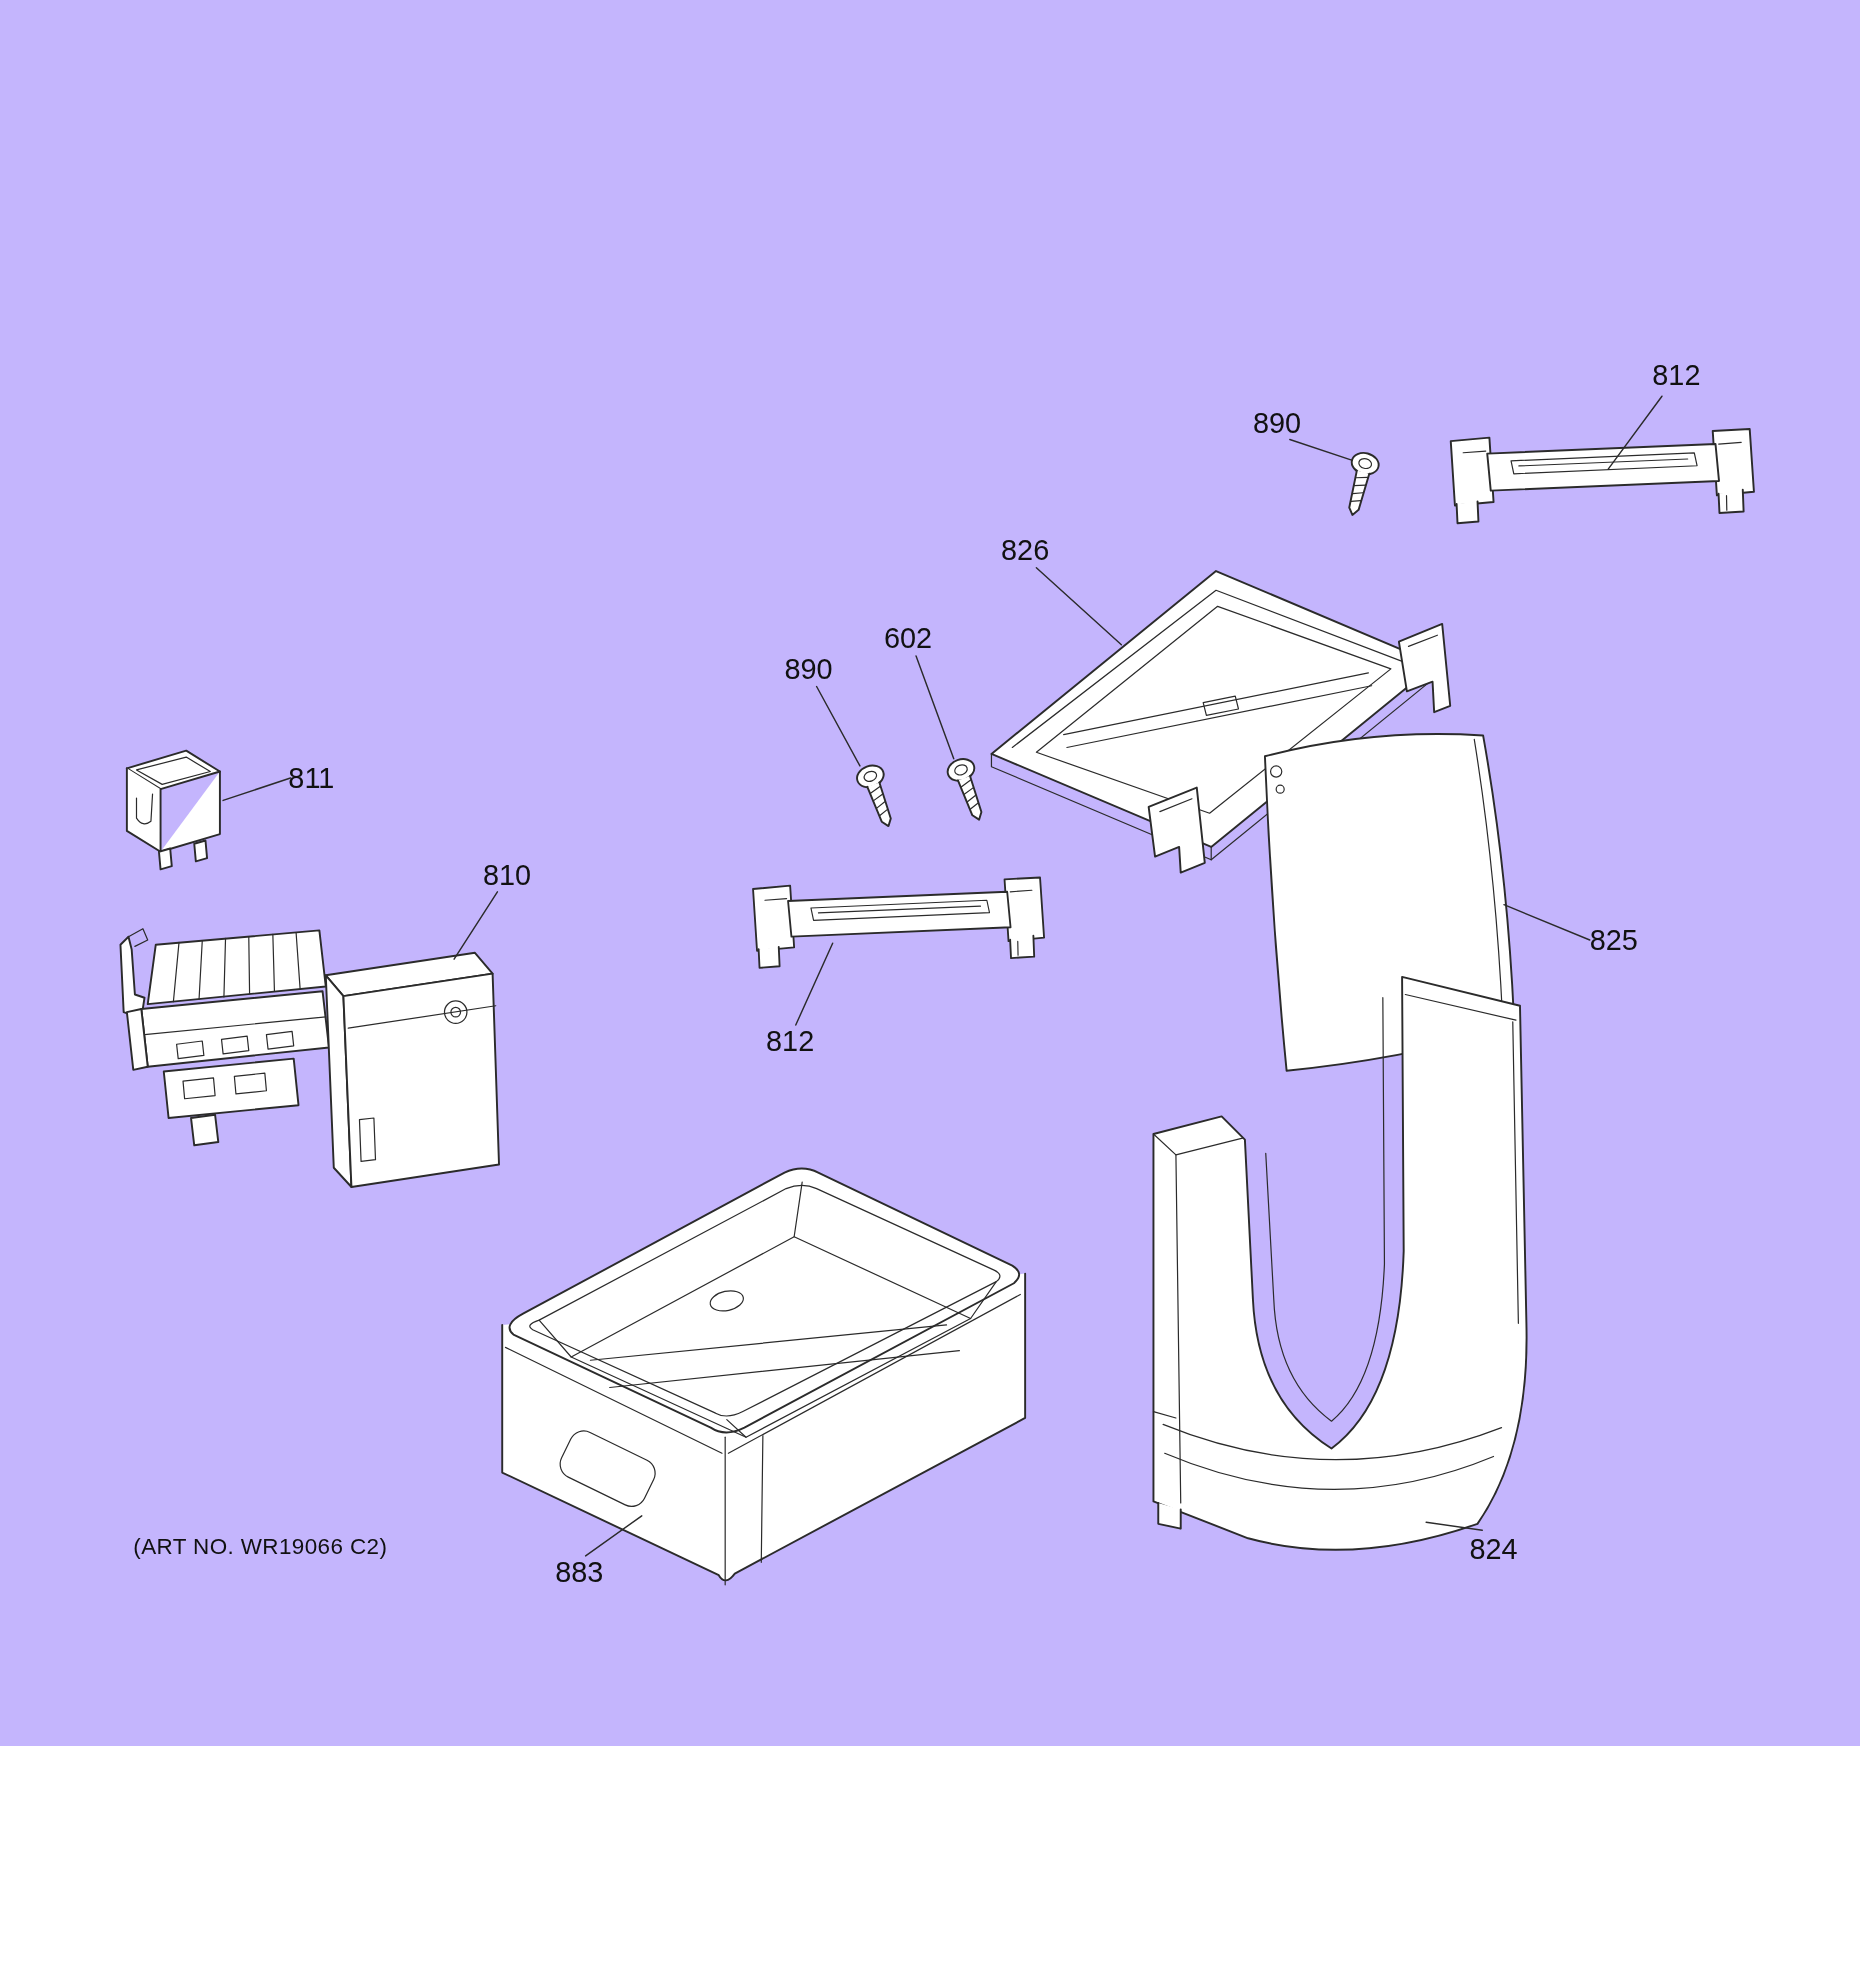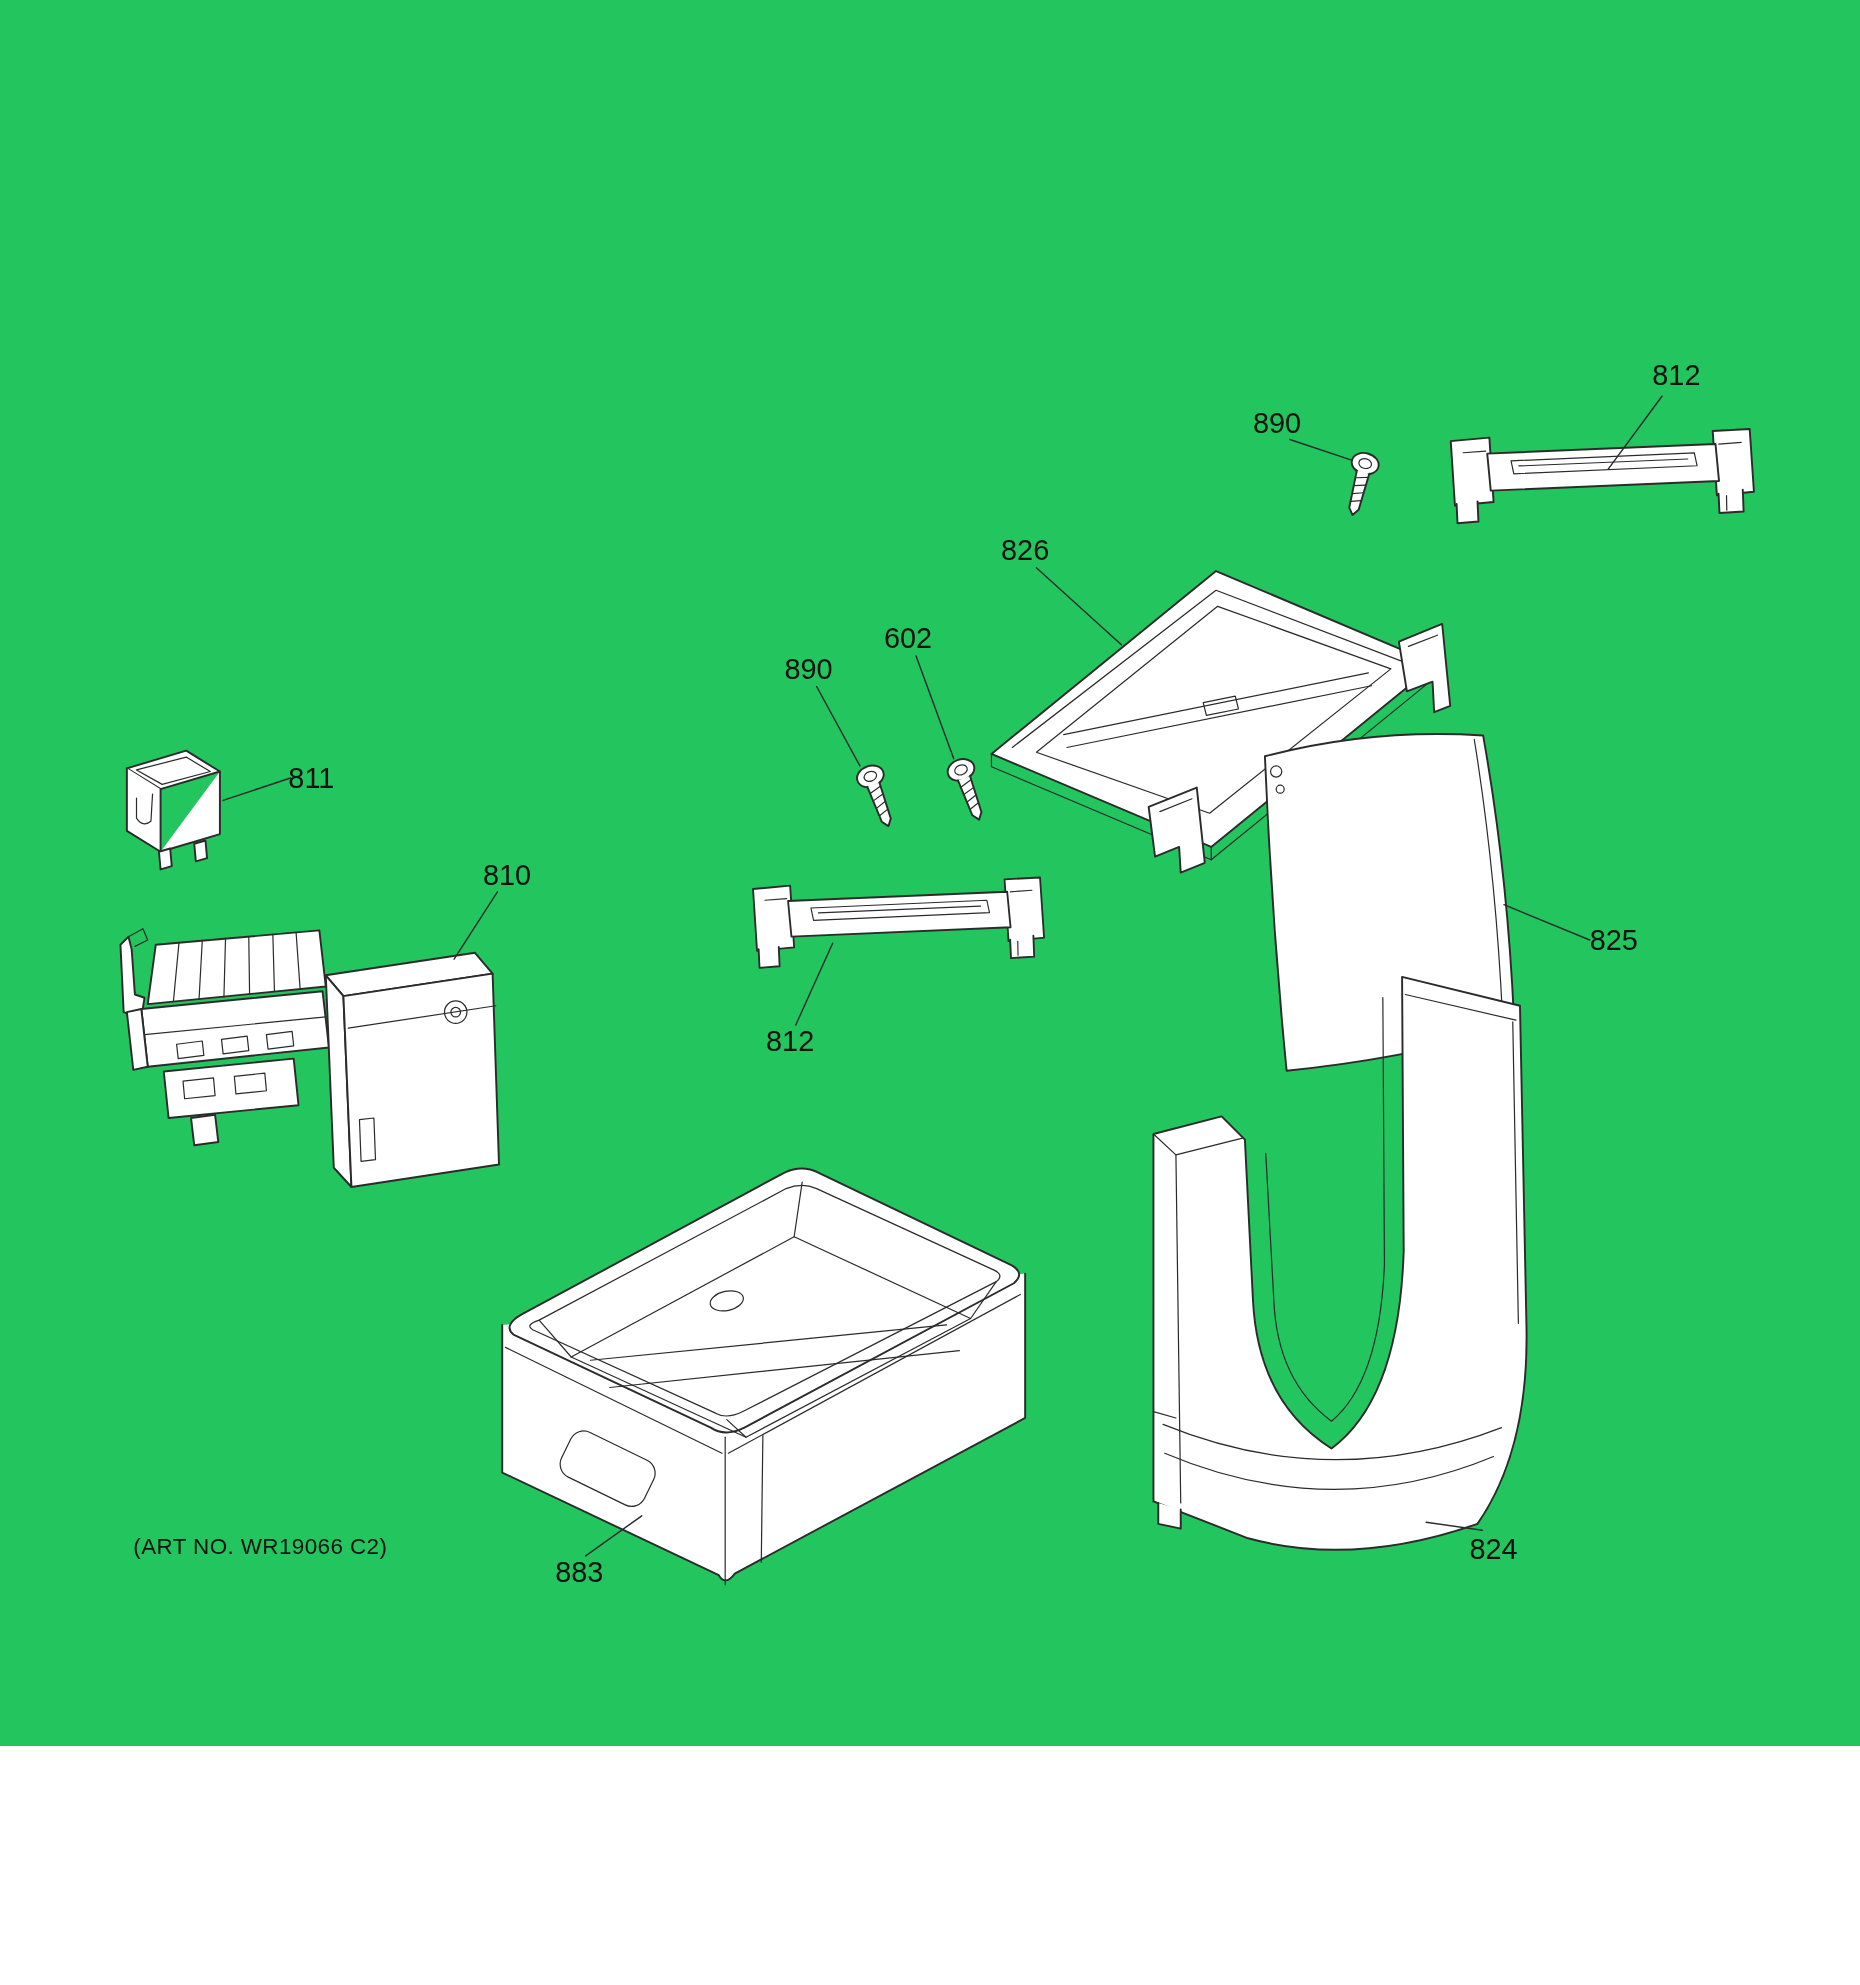--- a/index.html
+++ b/index.html
@@ -1,19 +1,19 @@
 <!DOCTYPE html>
 <html style="font-size:13px"><head>
 <meta charset="utf-8">
 <style>
   html,body{margin:0;padding:0;background:#ffffff;}
   .page{
     position:relative;
     width:1861px;height:1746px;
-    background:#22c55e;
+    background:#c4b5fd;
     font-family:"Liberation Sans","DejaVu Sans",sans-serif;
     overflow:hidden;
   }
   svg{position:absolute;left:0;top:0;}
   .outline{fill:#ffffff;stroke-width:2.4;}
   .detail{fill:none;stroke-width:1.5;}
   .leader{fill:none;stroke-width:1.8;}
   .callout-text{
     font-family:"Liberation Sans","DejaVu Sans",sans-serif;
     font-size:36px;fill:#111111;stroke:none;

